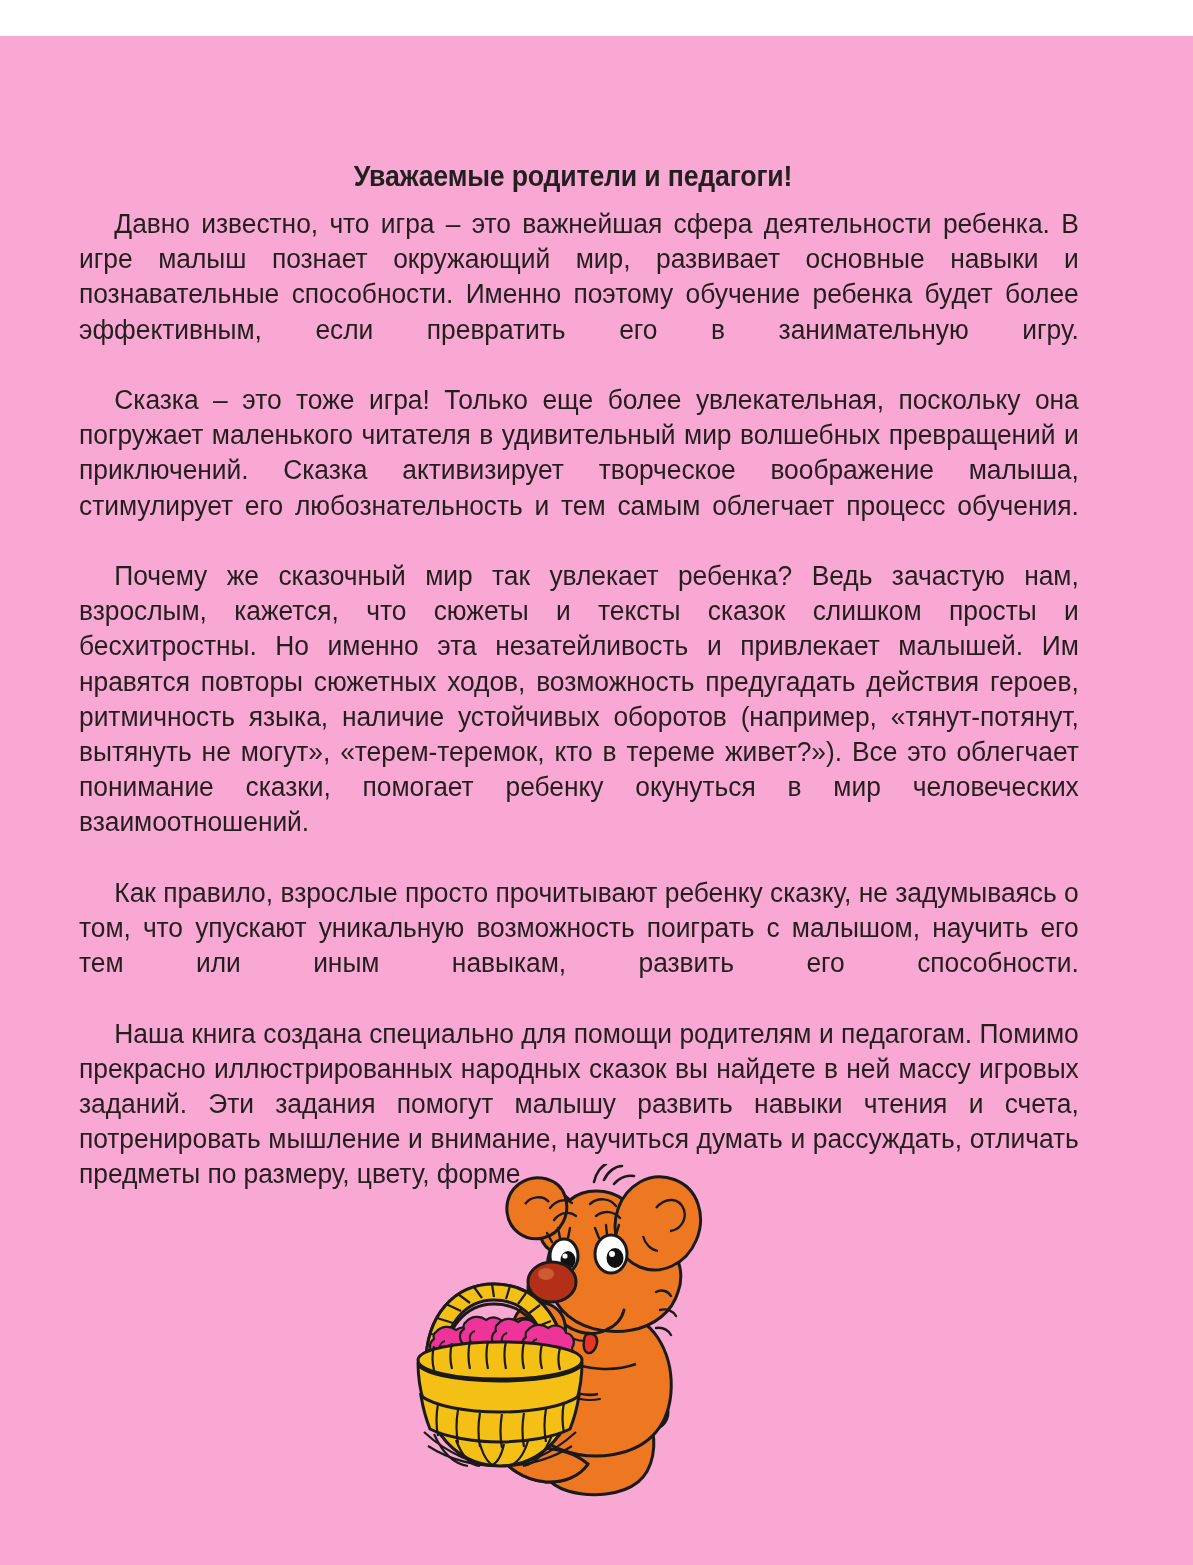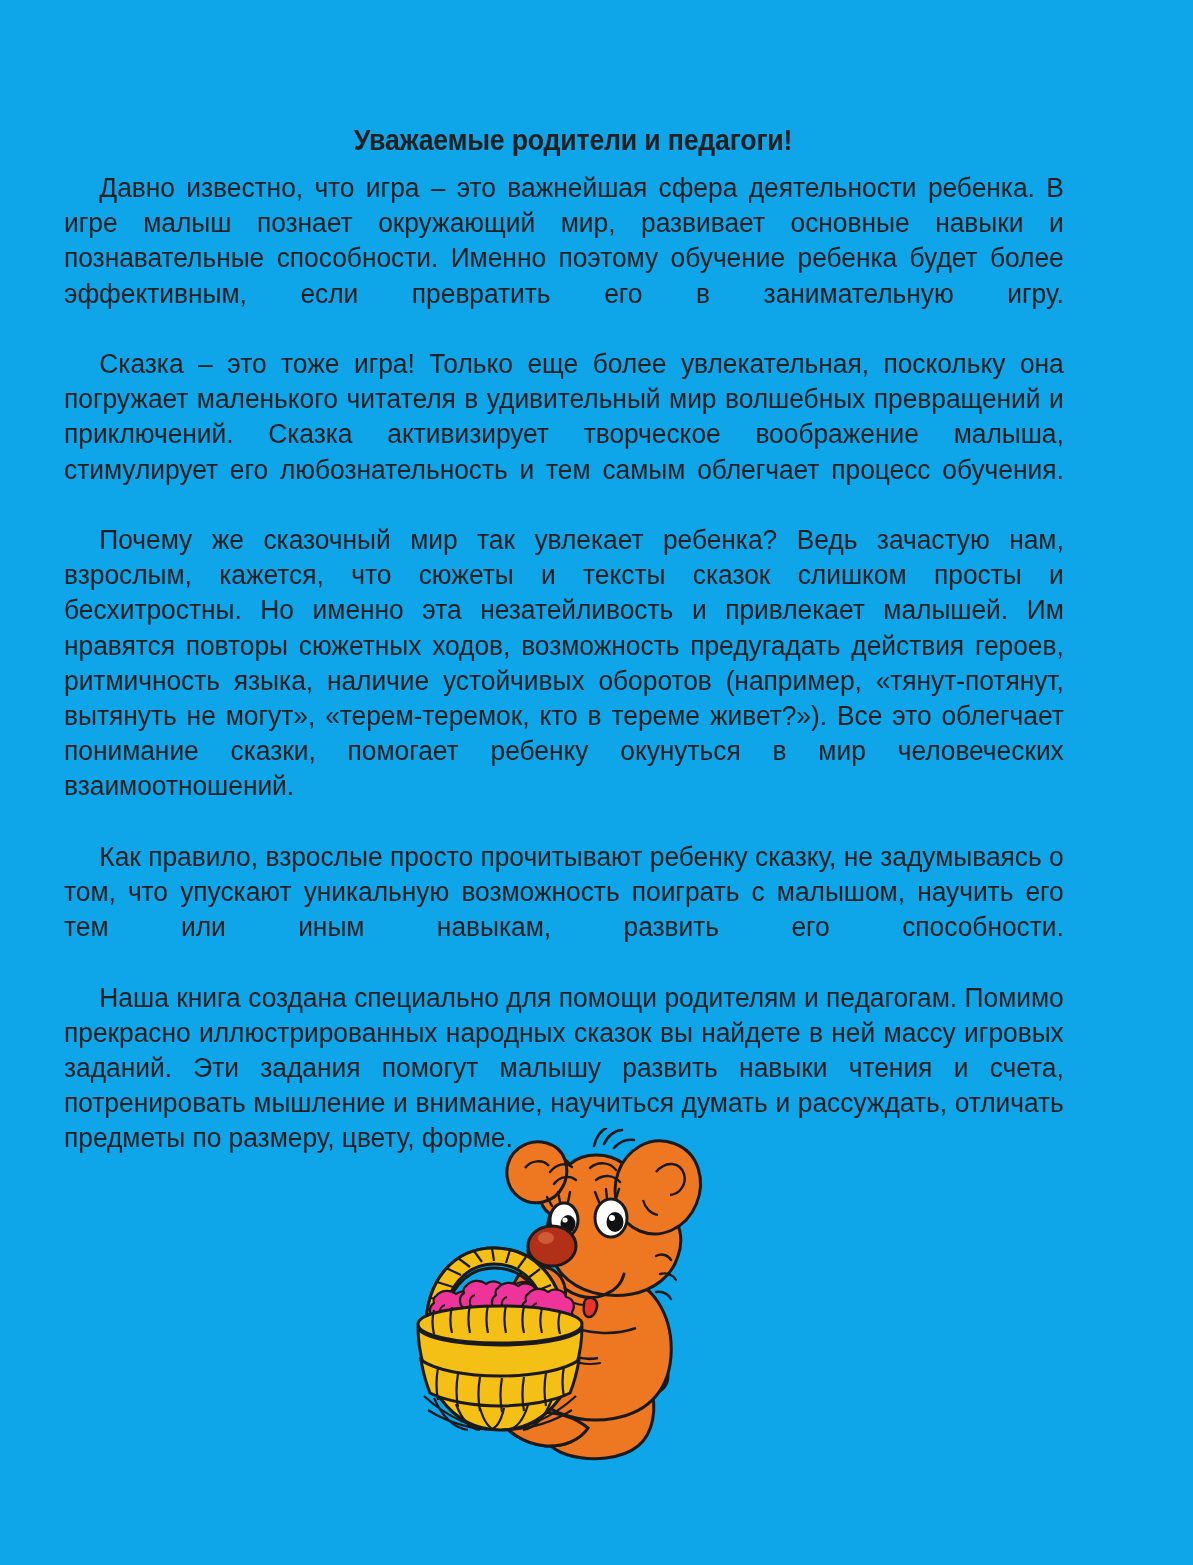--- a/index.html
+++ b/index.html
@@ -14,41 +14,42 @@
     position: relative;
     overflow: hidden;
     font-family: "Liberation Sans", "DejaVu Sans", sans-serif;
     color: #231f20;
     -webkit-font-smoothing: antialiased;
   }
 
   .page {
     position: absolute;
     inset: 0;
-    background: #0ea5e9;
+    background: #f9a8d4;
+    margin-top: 36px;
   }
 
   .page-title {
     position: absolute;
     left: 73px;
     top: 104px;
     width: 1000px;
     text-align: center;
     font-size: 29px;
     font-weight: bold;
     letter-spacing: -0.2px;
     color: #231f20;
     line-height: 34px;
     transform: scaleX(0.92);
     transform-origin: 50% 50%;
   }
 
   .body-copy {
     position: absolute;
-    left: 64px;
+    left: 79px;
     top: 170px;
     width: 1000px;
   }
 
   .para {
     margin: 0;
     font-size: 28.4px;
     line-height: 35.2px;
     text-align: justify;
     text-justify: inter-word;

